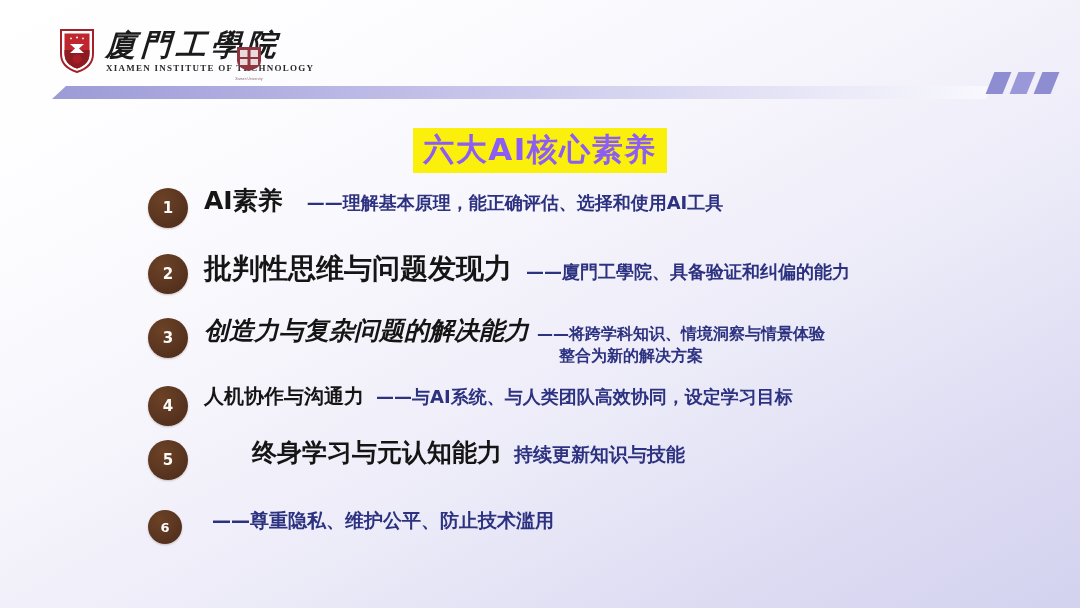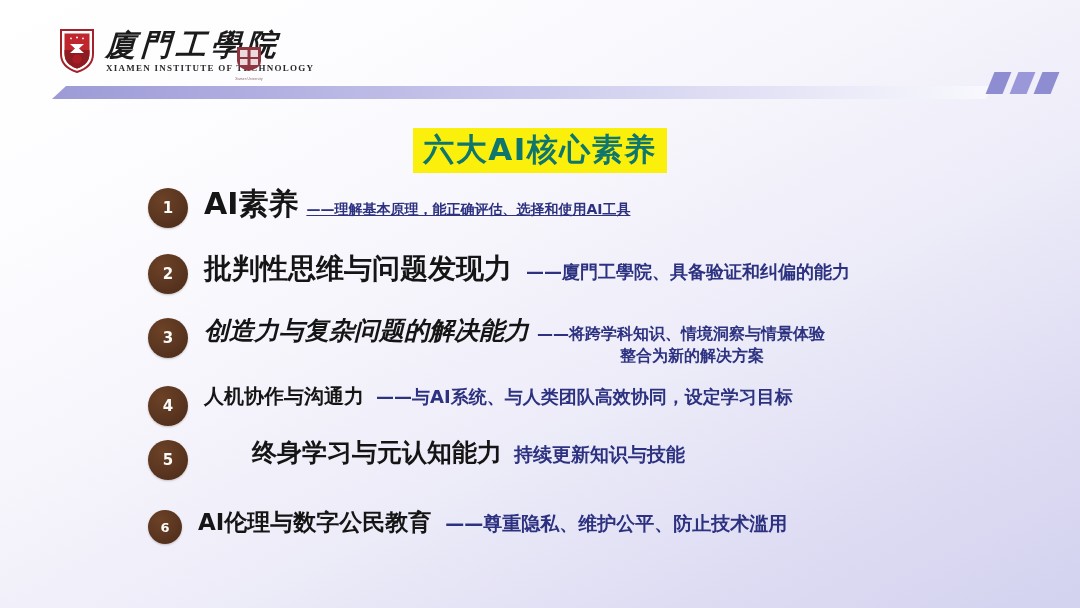--- a/index.html
+++ b/index.html
@@ -134,21 +134,21 @@
   #title-wrap {
     position: absolute;
     left: 0;
     top: 128px;
     width: 1080px;
     text-align: center;
   }
   #slide-title {
     display: inline-block;
     background: #fbf00b;
-    color: #0f766e;
+    color: #8b5cf6;
     font-size: 31px;
     font-weight: 700;
     letter-spacing: 1.5px;
     padding: 4px 10px 6px 10px;
     line-height: 1.12;
     font-family: "DejaVu Sans", "Liberation Sans", sans-serif;
   }
 
   
   #items {
@@ -196,26 +196,26 @@
     line-height: 1.22;
   }
   .item-desc {
     color: #2c3180;
     font-weight: 700;
     font-family: "DejaVu Sans", "Liberation Sans", sans-serif;
     line-height: 1.36;
     margin-left: 10px;
   }
   .item-desc .desc-line { display: block; white-space: nowrap; }
-  .item-desc .desc-line + .desc-line { padding-left: 22px; text-align: center; }
+  .item-desc .desc-line + .desc-line { padding-left: 22px; }
 
   
   #item-1 { top: 0px; }
-  #item-1 .item-heading { font-size: 30px; text-align: right; }
-  #item-1 .item-desc   { font-size: 14px; margin-left: 8px; text-decoration: underline; }
+  #item-1 .item-heading { font-size: 25px; text-align: right; }
+  #item-1 .item-desc   { font-size: 18px; margin-left: 24px; }
 
   #item-2 { top: 66px; }
   #item-2 .item-heading { font-size: 28px; }
   #item-2 .item-desc   { font-size: 18px; margin-left: 14px; }
 
   #item-3 { top: 130px; }
   #item-3 .item-heading { font-size: 25px; font-style: italic; }
   #item-3 .item-desc   { font-size: 16px; margin-left: 8px; }
 
   #item-4 { top: 198px; }
@@ -331,21 +331,20 @@
         <span class="item-heading">终身学习与元认知能力</span>
         <span class="item-desc">
           <span class="desc-line">持续更新知识与技能</span>
         </span>
       </span>
     </div>
 
     <div class="item" id="item-6">
       <span class="badge small">6</span>
       <span class="item-body">
-        <span class="item-heading">AI伦理与数字公民教育</span>
         <span class="item-desc">
           <span class="desc-line">——尊重隐私、维护公平、防止技术滥用</span>
         </span>
       </span>
     </div>
 
   </div>
 </div>
 
 </body></html>

